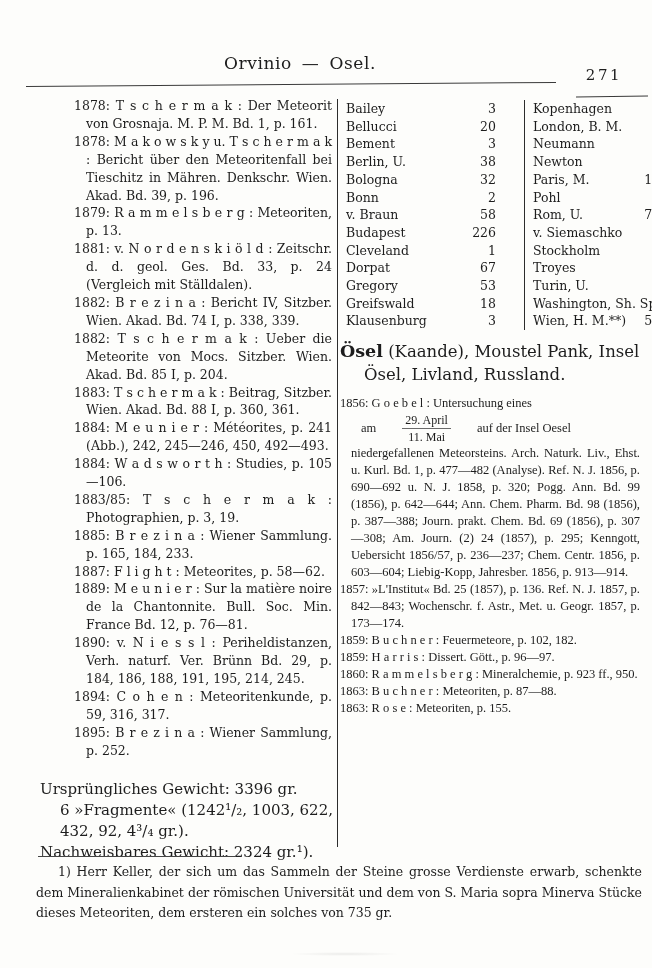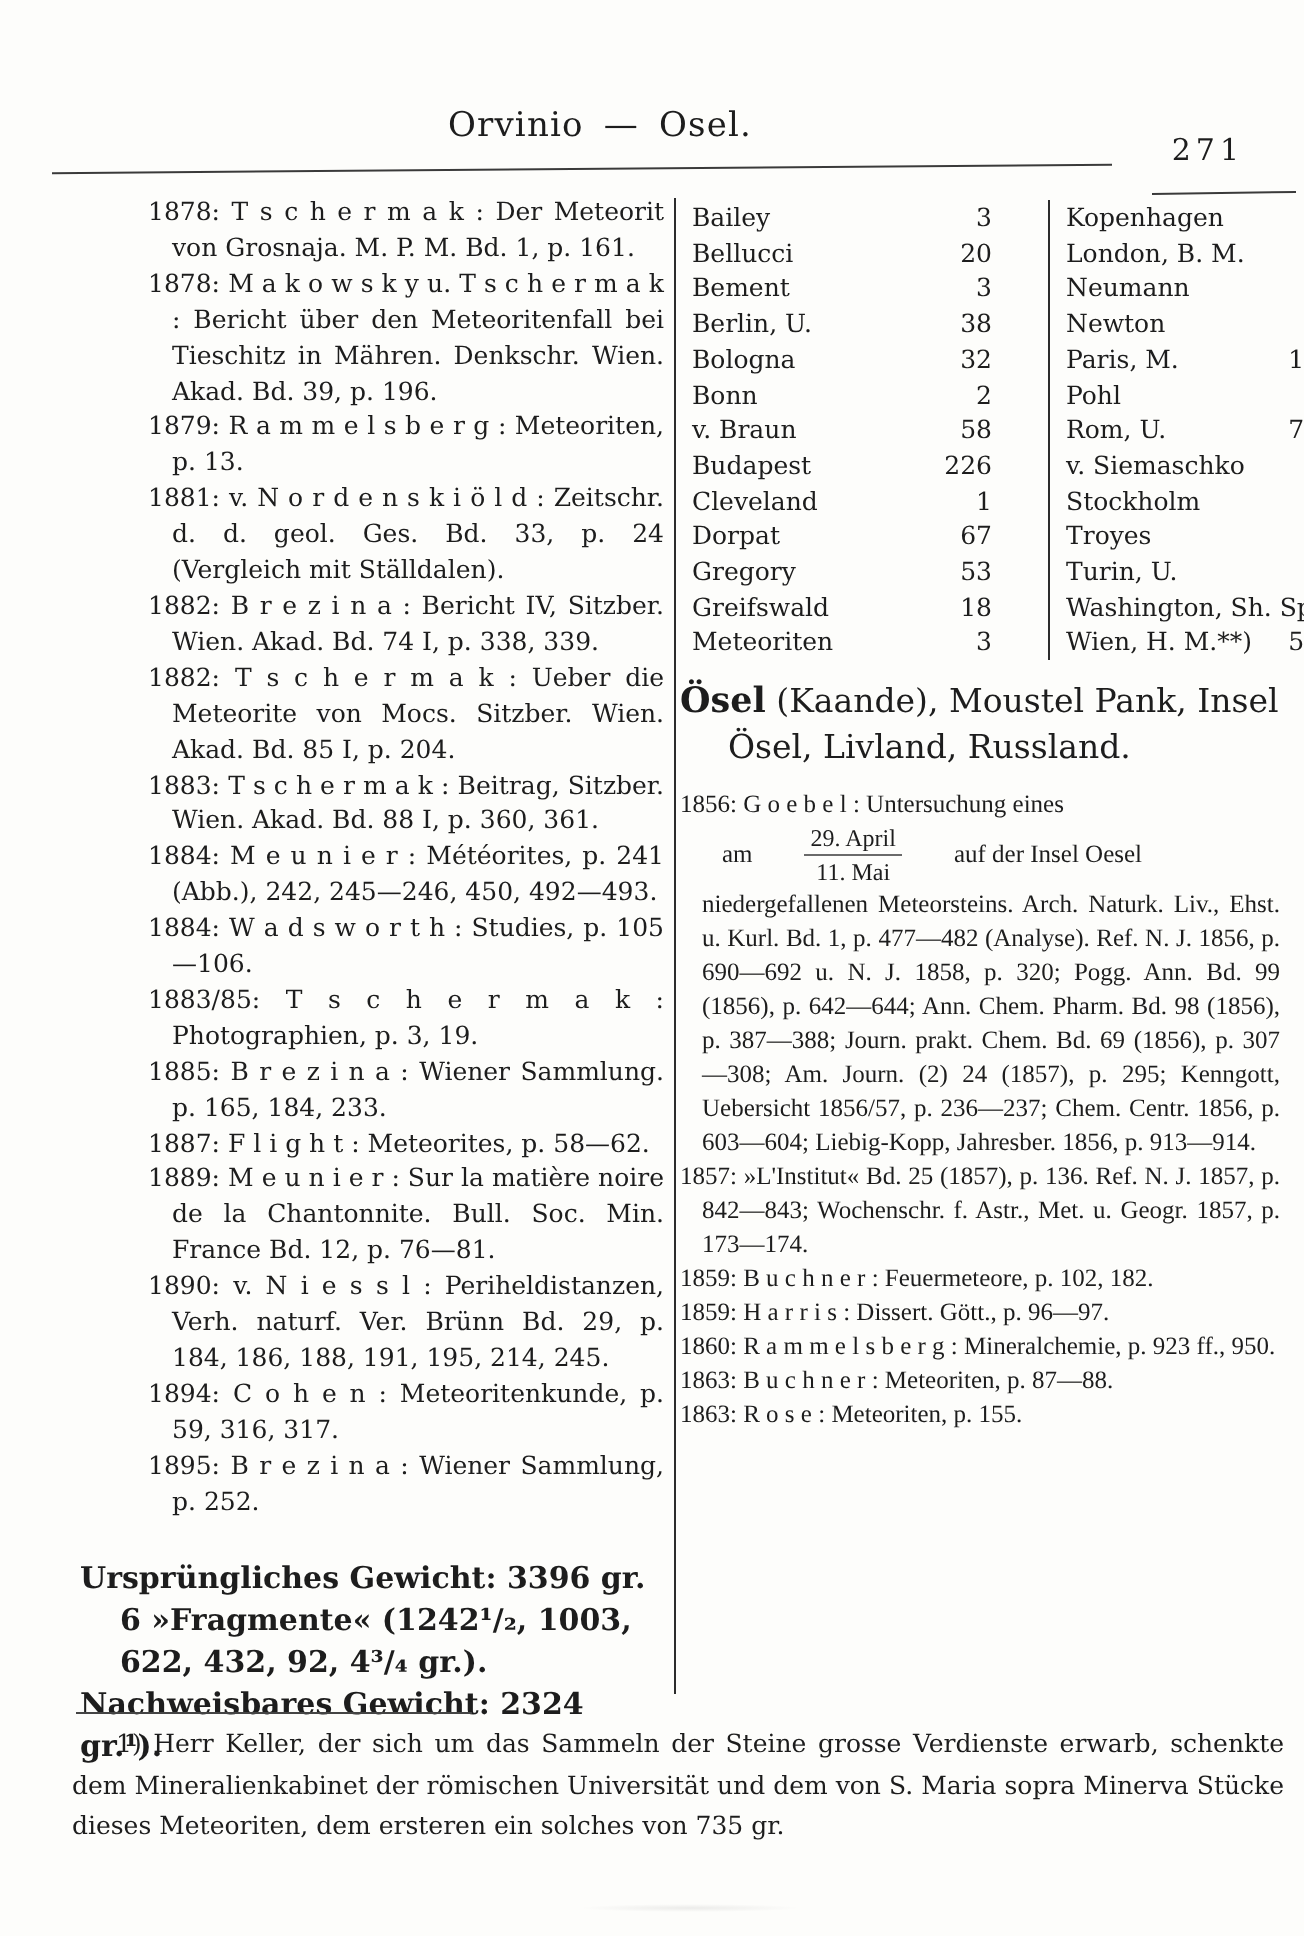--- a/index.html
+++ b/index.html
@@ -34,21 +34,21 @@
   
   .left-col {
     position:absolute; left:74px; top:97px; width:258px;
     font-size:12.5px; line-height:17.9px; text-align:justify;
   }
   .bib-entry { padding-left:12px; text-indent:-12px; }
   .weights {
     position:absolute; left:40px; top:779px; width:296px;
     font-size:15px; line-height:21px;
   }
-  .weights p { margin:0;font-weight:bold; }
+  .weights p { margin:0; }
   .weights .frag { padding-left:20px; }
   
   .collection-table {
     position:absolute; left:346px; top:100px; width:250px;
     font-size:12.5px; line-height:17.7px;
   }
   .trow { display:grid; grid-template-columns:96px 30px 88px 36px;gap:24px; }
   .trow .c2, .trow .c4 { text-align:right; }
   .trow .c3 {
     border-left:1px solid #2c2c2c; margin-left:4px; padding-left:8px;
@@ -195,21 +195,21 @@
         <span class="c3">Turin, U.</span>
         <span class="c4">79</span>
       </div>
       <div class="trow">
         <span class="c1">Greifswald</span>
         <span class="c2">18</span>
         <span class="c3">Washington, Sh. Spl.</span>
         <span class="c4"></span>
       </div>
       <div class="trow">
-        <span class="c1">Meteoriten</span>
+        <span class="c1">Klausenburg</span>
         <span class="c2">3</span>
         <span class="c3">Wien, H. M.**)</span>
         <span class="c4">585</span>
       </div>
     </div>
 
   <div class="osel">
     <h2 class="lemma-heading"><span class="lemma">Ösel</span><span> (Kaande), Moustel Pank, Insel Ösel, Livland, Russland.</span></h2>
 
     <div class="osel-entries">

